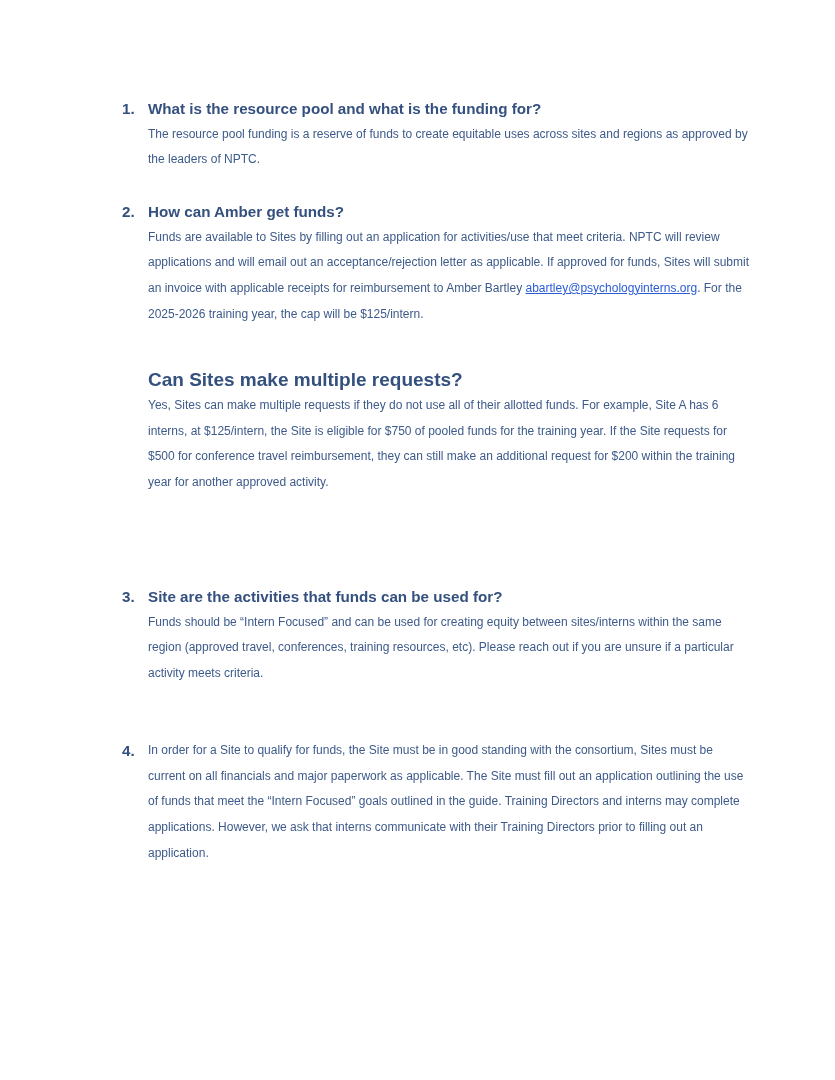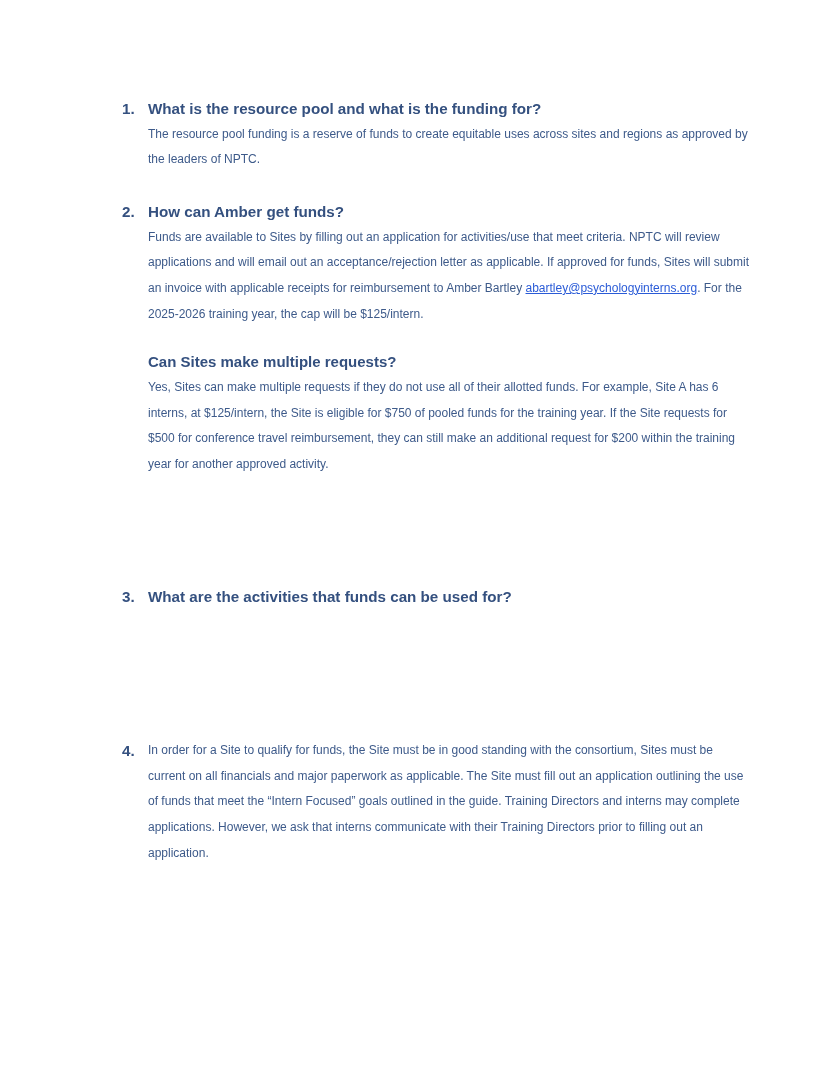--- a/index.html
+++ b/index.html
@@ -44,22 +44,22 @@
       line-height: 25.5px;
     }
     .faq-a {
       margin-left: 26px;
       font-size: 12px;
       color: #3d5a8a;
       line-height: 25.7px;
     }
     .subq {
       margin-left: 26px;
-      margin-top: 22px;
-      font-size: 15px;
+      margin-top: 40px;
+      font-size: 19px;
       font-weight: bold;
       color: #34507f;
       line-height: 25.5px;
     }
     a.email {
       color: #2a5bd7;
       text-decoration: underline;
     }
     #item-1 { top: 96px; }
     #item-2 { top: 199px; }
@@ -80,21 +80,22 @@
   <div class="faq-item" id="item-2">
     <span class="faq-num">2.</span>
     <div class="faq-q">How can Amber get funds?</div>
     <div class="faq-a"><span>Funds are available to Sites by filling out an application for activities/use that meet criteria. NPTC will review applications and will email out an acceptance/rejection letter as applicable. If approved for funds, Sites will submit an invoice with applicable receipts for reimbursement to Amber Bartley </span><a class="email" title="abartley@psychologyinterns.org">abartley@psychologyinterns.org</a><span>. For the 2025-2026 training year, the cap will be $125/intern.</span></div>
     <div class="subq">Can Sites make multiple requests?</div>
     <div class="faq-a">Yes, Sites can make multiple requests if they do not use all of their allotted funds. For example, Site A has 6 interns, at $125/intern, the Site is eligible for $750 of pooled funds for the training year. If the Site requests for $500 for conference travel reimbursement, they can still make an additional request for $200 within the training year for another approved activity.</div>
   </div>
 
   <div class="faq-item" id="item-3">
     <span class="faq-num">3.</span>
-    <div class="faq-q">What are the activities that funds can be used for?</div>
+    <div class="faq-q">Site are the activities that funds can be used for?</div>
+    <div class="faq-a">Funds should be “Intern Focused” and can be used for creating equity between sites/interns within the same region (approved travel, conferences, training resources, etc). Please reach out if you are unsure if a particular activity meets criteria.</div>
   </div>
 
   <div class="faq-item" id="item-4">
     <span class="faq-num">4.</span>
     <div class="faq-a">In order for a Site to qualify for funds, the Site must be in good standing with the consortium, Sites must be current on all financials and major paperwork as applicable. The Site must fill out an application outlining the use of funds that meet the “Intern Focused” goals outlined in the guide. Training Directors and interns may complete applications. However, we ask that interns communicate with their Training Directors prior to filling out an application.</div>
   </div>
 
 </div>
 
 </body></html>

